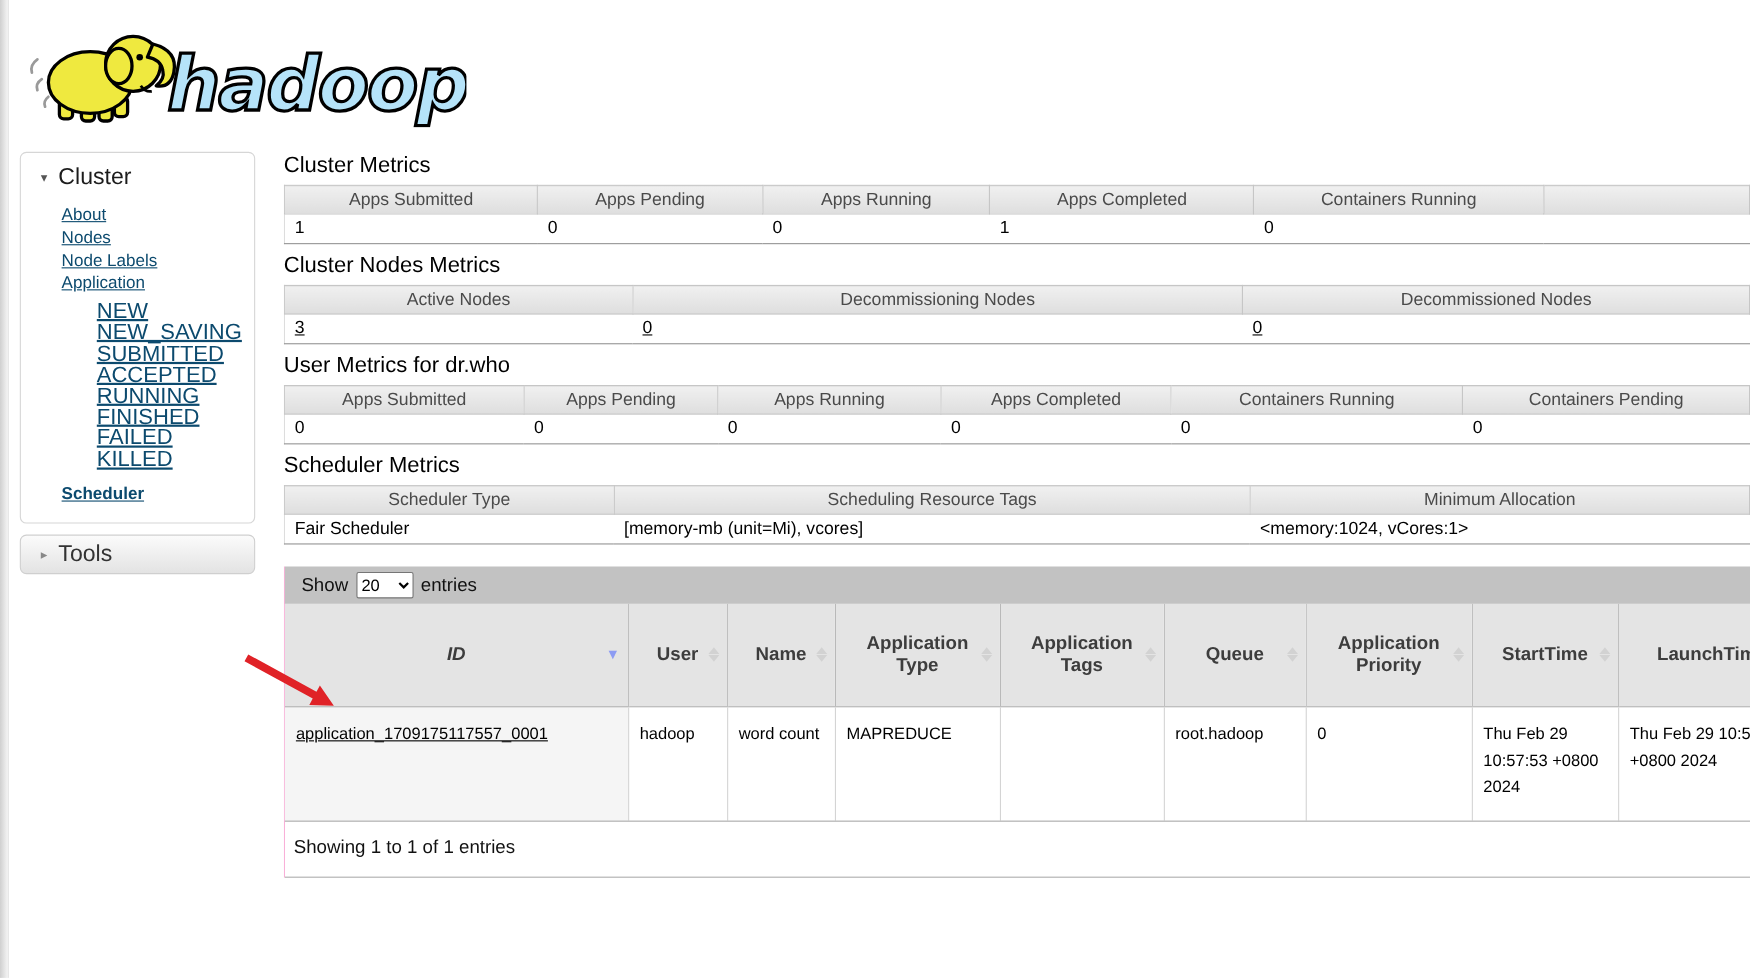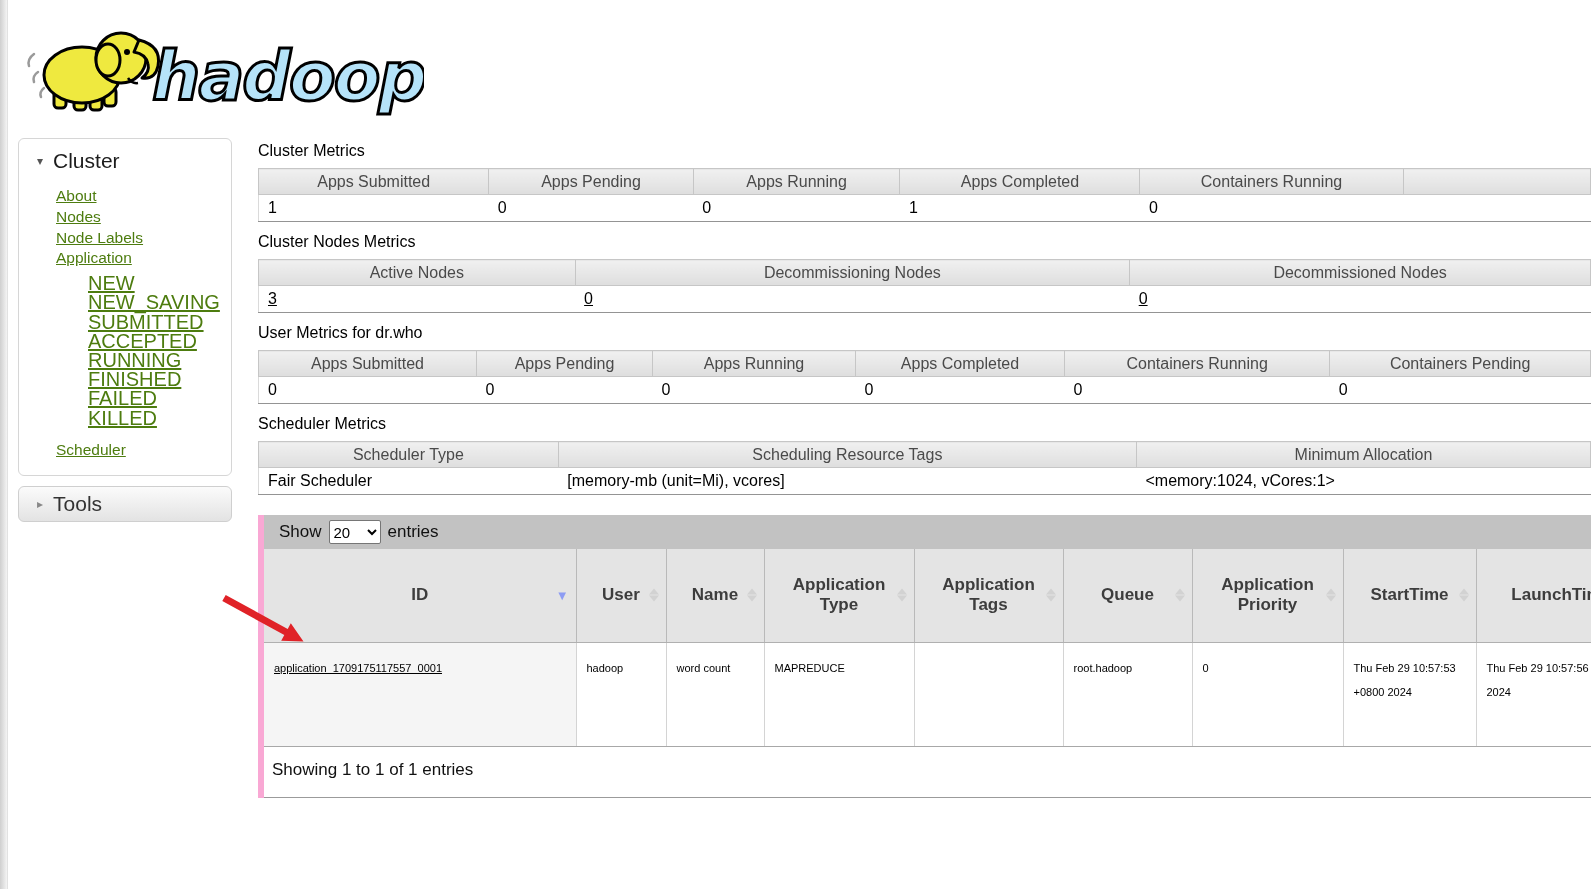--- a/index.html
+++ b/index.html
@@ -15,66 +15,66 @@
   
   .content { display:flex; margin-top:22px; align-items:flex-start; }
   .sidebar { width:214px; margin-left:10px; flex:none; }
   .main { flex:none; width:1333px; margin-left:26px; overflow:hidden; }
 
   
   .nav-box { border:1px solid #d6d6d6; border-radius:6px; padding:10px 0 16px; background:#fff; }
   .nav-title { display:flex; align-items:center; padding-left:18px; font-size:21px; color:#1c1c1c; }
   .tri { font-size:12px; color:#555; margin-right:10px; line-height:1; }
   .nav-links { margin-top:13px; }
-  .nav-links a, .nav-sub a, .nav-sched a { display:block; color:#4d7c0f; text-decoration:underline; }
+  .nav-links a, .nav-sub a, .nav-sched a { display:block; color:#0c4a6e; text-decoration:underline; }
   .nav-links a { font-size:15.5px; line-height:20.8px; padding-left:37px; }
   .nav-sub { margin-top:5px; }
   .nav-sub a { font-size:20px; line-height:19.2px; padding-left:69px; }
-  .nav-sched { margin-top:13px; }
+  .nav-sched { margin-top:13px;font-weight:bold; }
   .nav-sched a { font-size:15.5px; padding-left:37px; }
   .tools-box { margin-top:10px; border:1px solid #cfcfcf; border-radius:6px; height:36px;
     display:flex; align-items:center; padding-left:18px;
     background:linear-gradient(#fbfbfb,#e3e3e3); }
   .tools-box .label { font-size:21px; color:#333; }
   .tools-box .tri { color:#888; }
 
   
-  h2.section { font-size:16px; line-height:25px; font-weight:normal; color:#000; margin:7px 0 5px; }
+  h2.section { font-size:20px; line-height:25px; font-weight:normal; color:#000; margin:7px 0 5px; }
   h2.first { margin-top:0; }
 
   
   table.metrics { border-collapse:collapse; table-layout:fixed; margin-bottom:7px; }
   table.metrics th { background:linear-gradient(#f0f0f0,#dedede); border:1px solid #c6c6c6;
     font-weight:normal; font-size:16px; color:#4a4a4a; text-align:center;
     padding:3px 4px; height:26px; white-space:nowrap; overflow:hidden; }
   table.metrics td { font-size:16px; padding:3px 9px 4px; height:27px;
     border-bottom:1px solid #949494; white-space:nowrap; overflow:hidden; }
   table.metrics td:first-child { border-left:1px solid #dadada; }
   table.metrics a { color:#000; }
 
   
-  .dt-wrap { margin-top:20px; border-left:6px solid #f9a8d4; }
+  .dt-wrap { margin-top:20px; border-left:1px solid #f9a8d4; }
   .show-bar { width:1382px; height:34px; background:#c2c2c2; display:flex; align-items:center;
     padding-left:8px; font-size:17px; color:#111; }
   .show-bar .lbl { margin:0 7px; }
   .show-bar select { width:52px; height:24px; font-size:15px; background:#fff;
     border:1px solid #767676; border-radius:2px; font-family:inherit; }
   table.apps { border-collapse:collapse; table-layout:fixed; width:1382px; background:#fff; }
   table.apps th { background:#e4e4e4; border-left:1px solid #b9b9b9; border-bottom:1px solid #b0b0b0;
     font-size:17px; font-weight:bold; color:#3d3d3d; height:93px; text-align:center;
     vertical-align:middle; position:relative; padding:0 16px; }
-  table.apps th:first-child { border-left:none; }
+  table.apps th:first-child { border-left:none;font-style:italic; }
   .sort-ico { position:absolute; right:7px; top:50%; transform:translateY(-50%); line-height:1; }
   .sort-desc { color:#8d9cf3; font-size:13px; }
   .sort-both { display:flex; flex-direction:column; gap:1px; }
   .sort-both i { display:block; width:0; height:0; border-left:5px solid transparent;
     border-right:5px solid transparent; }
   .sort-both i.up { border-bottom:6px solid #d2d2d2; }
   .sort-both i.down { border-top:6px solid #d2d2d2; }
-  table.apps td { vertical-align:top; padding:13px 10px; font-size:11px; height:104px;
+  table.apps td { vertical-align:top; padding:13px 10px; font-size:15px; height:104px;
     border-left:1px solid #d4d4d4; line-height:24px; }
   table.apps td:first-child { border-left:none; background:#f5f5f5; }
   table.apps td a { color:#000; }
   .dt-info { width:1382px; border-top:1px solid #a8a8a8; border-bottom:1px solid #9b9b9b;
     padding:13px 8px 17px; font-size:17px; color:#111; }
 
   
   .arrow-svg { position:absolute; left:198px; top:568px; pointer-events:none; }
 </style>
 </head>

